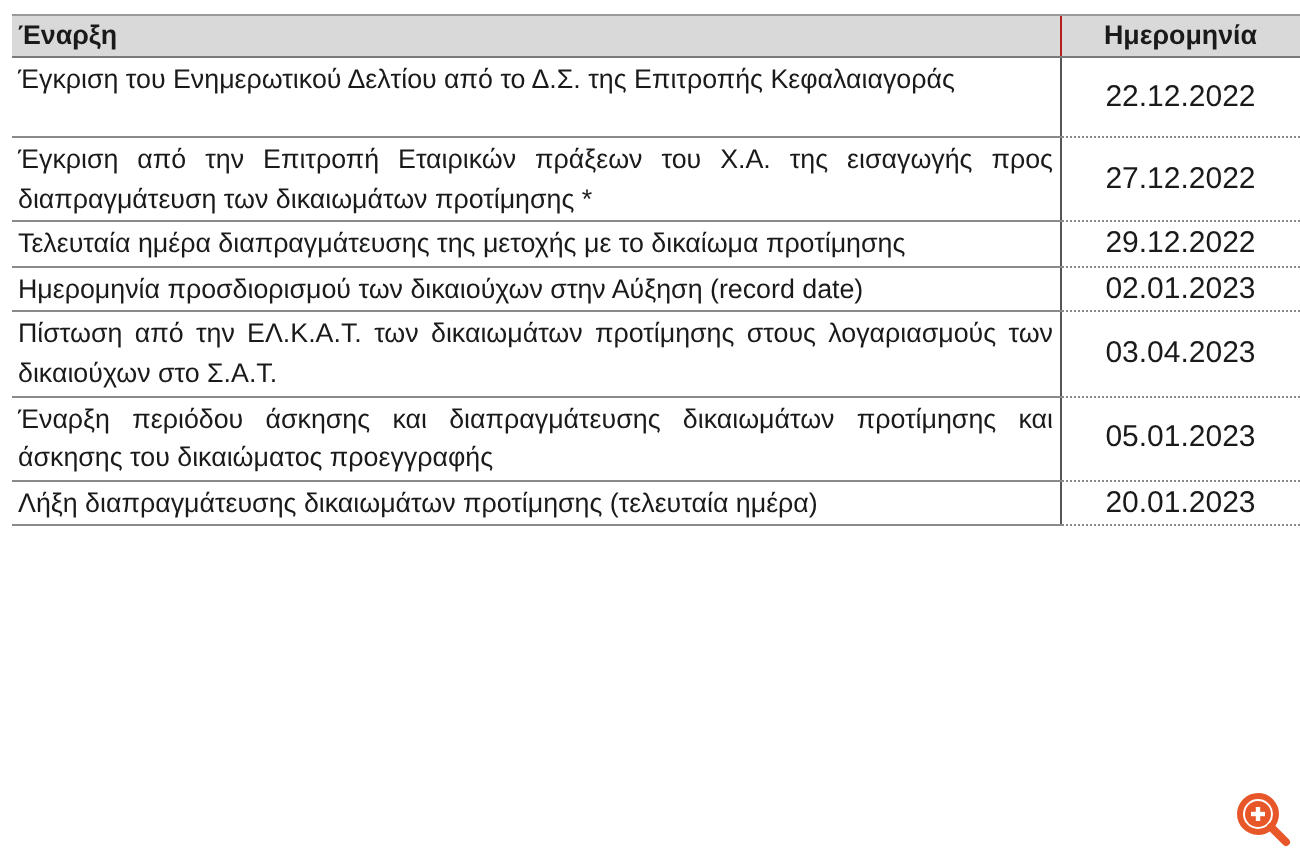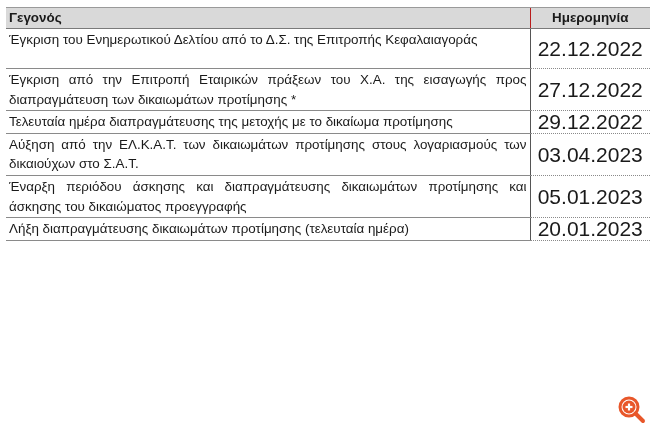--- a/index.html
+++ b/index.html
@@ -7,52 +7,56 @@
          font-family: "Liberation Sans", "DejaVu Sans", sans-serif; color: #1a1a1a; }
   .tbl { position: absolute; left: 6px; top: 7px; width: 644px; border-collapse: collapse; table-layout: fixed; }
   .tbl td, .tbl th { padding: 0 3px; font-size: 13.4px; line-height: 19.6px; vertical-align: top; }
   .tbl col.c1 { width: 524px; }
   .tbl col.c2 { width: 120px; }
   .tbl thead th { background: #d9d9d9; font-weight: bold; text-align: left; height: 20px;
                   border-bottom: 1.5px solid #7a7a7a; border-top: 1px solid #9a9a9a; }
   .tbl thead th.date-h { text-align: center; border-left: 1px solid #b91c1c; }
   .tbl tbody td.event { text-align: justify; text-align-last: left; border-bottom: 1.5px solid #8a8a8a; padding-top: 1px; padding-bottom: 1px; }
   .tbl tbody td.date { text-align: center; vertical-align: middle; border-left: 1px solid #555;
-                       border-bottom: 1px dotted #8a8a8a; font-size: 21px; margin-top: 41px; }
+                       border-bottom: 1px dotted #8a8a8a; font-size: 15px; margin-top: 41px; }
   .zoom-btn { position: absolute; left: 617px; top: 395px; width: 30px; height: 30px; cursor: pointer; }
 </style>
 </head>
 <body>
 
 <table class="tbl">
   <colgroup>
       <col class="c1">
       <col class="c2">
     </colgroup>
   <thead>
     <tr>
-      <th>Γεγονός</th>
+      <th>Έναρξη</th>
       <th class="date-h">Ημερομηνία</th>
     </tr>
   </thead>
   <tbody>
     <tr style="height:40px">
       <td class="event">Έγκριση του Ενημερωτικού Δελτίου από το Δ.Σ. της Επιτροπής Κεφαλαιαγοράς</td>
       <td class="date">22.12.2022</td>
     </tr>
     <tr style="height:42px">
       <td class="event">Έγκριση από την Επιτροπή Εταιρικών πράξεων του Χ.Α. της εισαγωγής προς διαπραγμάτευση των δικαιωμάτων προτίμησης *</td>
       <td class="date">27.12.2022</td>
     </tr>
     <tr style="height:20px">
       <td class="event">Τελευταία ημέρα διαπραγμάτευσης της μετοχής με το δικαίωμα προτίμησης</td>
       <td class="date">29.12.2022</td>
     </tr>
+    <tr style="height:22px">
+      <td class="event">Ημερομηνία προσδιορισμού των δικαιούχων στην Αύξηση (record date)</td>
+      <td class="date">02.01.2023</td>
+    </tr>
     <tr style="height:39px">
-      <td class="event">Αύξηση από την ΕΛ.Κ.Α.Τ. των δικαιωμάτων προτίμησης στους λογαριασμούς των δικαιούχων στο Σ.Α.Τ.</td>
+      <td class="event">Πίστωση από την ΕΛ.Κ.Α.Τ. των δικαιωμάτων προτίμησης στους λογαριασμούς των δικαιούχων στο Σ.Α.Τ.</td>
       <td class="date">03.04.2023</td>
     </tr>
     <tr style="height:41px">
       <td class="event">Έναρξη περιόδου άσκησης και διαπραγμάτευσης δικαιωμάτων προτίμησης και άσκησης του δικαιώματος προεγγραφής</td>
       <td class="date">05.01.2023</td>
     </tr>
     <tr style="height:22px">
       <td class="event">Λήξη διαπραγμάτευσης δικαιωμάτων προτίμησης (τελευταία ημέρα)</td>
       <td class="date">20.01.2023</td>
     </tr>

